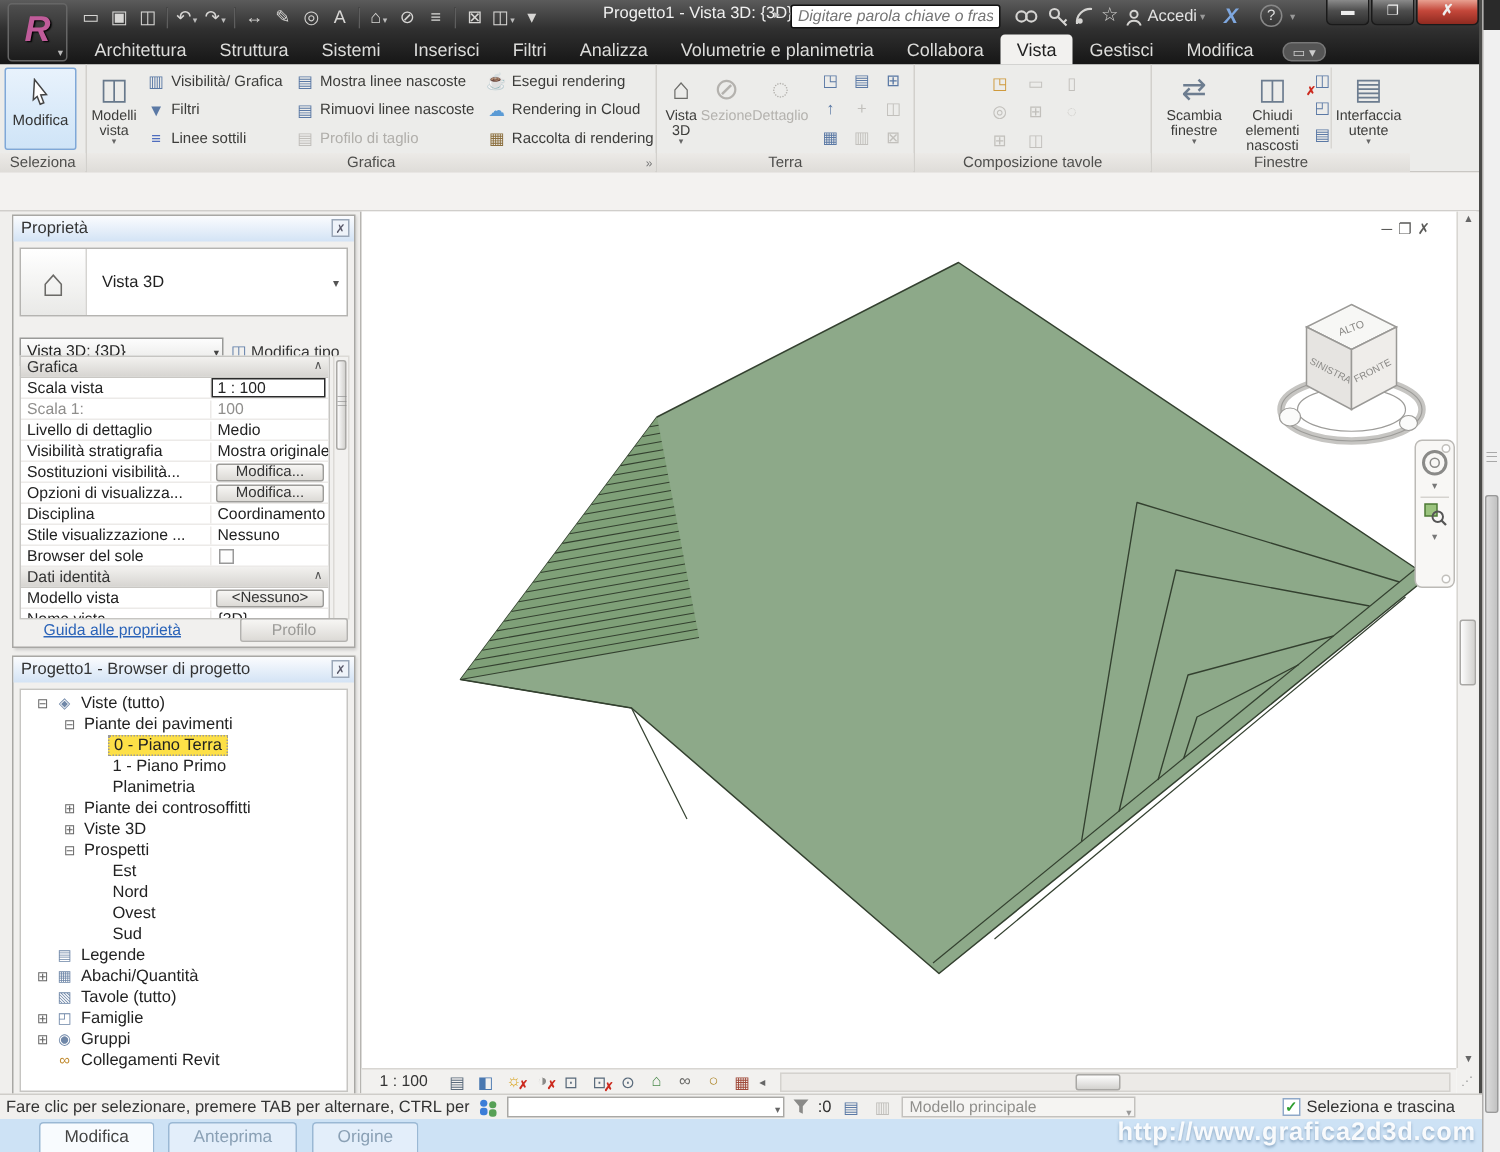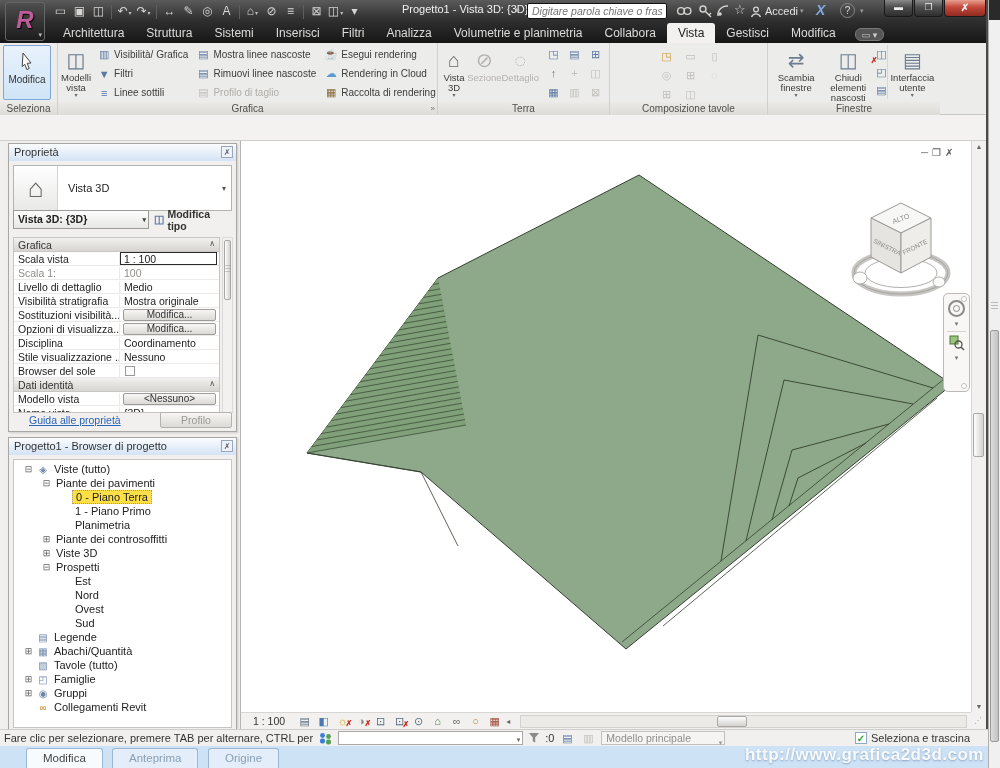--- a/index.html
+++ b/index.html
@@ -82,32 +82,32 @@
   
   .palette{position:absolute;background:#f1f0ee;border:1px solid #a8a7a4;box-shadow:1px 1px 2px rgba(0,0,0,.15);}
   .phead{height:17px;background:linear-gradient(#fbfcfe,#d3e3f5);font-size:11px;color:#333;padding:2px 5px;position:relative;}
   .phead .pclose{position:absolute;right:3px;top:2px;width:12px;height:12px;border:1px solid #9aa7b8;background:#eef3f9;
     font-size:8px;line-height:11px;text-align:center;color:#556;}
   .ptype{position:absolute;left:4px;top:21px;right:4px;height:46px;background:#fff;border:1px solid #b5b4b1;display:flex;align-items:center;}
   .pthumb{width:44px;height:44px;border-right:1px solid #d5d4d1;background:linear-gradient(#ffffff,#e9e9e7);
     display:grid;place-items:center;font-size:26px;color:#6b6a67;}
   .ptypelabel{flex:1;font-size:11px;color:#222;padding-left:10px;}
   .ptypedd{width:14px;font-size:8px;color:#555;text-align:center;}
-  .pselrow{position:absolute;left:4px;top:66px;right:4px;height:19px;display:flex;gap:3px;font-weight:bold;}
+  .pselrow{position:absolute;left:4px;top:81px;right:4px;height:19px;display:flex;gap:3px;}
   .pseldd{flex:1;border:1px solid #9a9a98;background:linear-gradient(#fdfdfd,#e7e7e5);font-size:10.5px;color:#222;
     padding:2px 4px;position:relative;white-space:nowrap;overflow:hidden;}
   .pseldd .dda{position:absolute;right:2px;top:5px;font-size:7px;color:#444;}
   .ptypebtn{width:80px;font-size:10.5px;color:#333;display:flex;align-items:center;gap:3px;padding:1px 2px;}
   .ptypebtn .sicon{font-size:11px;color:#5b79a5;}
   .pgrid{position:absolute;left:4px;top:93px;right:16px;height:176px;background:#fff;border:1px solid #c6c5c2;overflow:hidden;}
   .psec{height:14px;background:linear-gradient(#f2f1ef,#d7d5d1);border-bottom:1px solid #c9c7c3;font-size:10.5px;color:#333;
     padding:1px 4px;position:relative;}
   .psec .scar{position:absolute;right:4px;top:1px;font-size:8px;color:#555;}
   .prow{display:flex;height:14px;border-bottom:1px solid #eceae8;font-size:10.5px;color:#222;align-items:center;}
-  .plab{width:106px;padding-left:4px;border-right:1px solid #eceae8;white-space:nowrap;overflow:hidden;flex:none;}
+  .plab{width:127px;padding-left:4px;border-right:1px solid #eceae8;white-space:nowrap;overflow:hidden;flex:none;}
   .pval{flex:1;padding-left:4px;white-space:nowrap;overflow:hidden;}
   .pval.vbox{border:1px solid #2b2b2b;margin:0 2px 0 0;padding:0 3px;height:13px;line-height:12px;}
   .muted{color:#8f8e8c;}
   .pbtn{flex:1;margin:1px 3px;height:12px;background:linear-gradient(#f7f6f4,#dcdad6);border:1px solid #9d9c99;border-radius:2px;
     font-size:10px;color:#333;text-align:center;line-height:10px;}
   .pchk{width:10px;height:10px;border:1px solid #999;background:#fdfdfd;margin-left:5px;}
   .pvscroll{position:absolute;right:3px;top:93px;width:11px;height:176px;background:#f2f1ef;border:1px solid #dcdad6;}
   .pvthumb{position:absolute;left:1px;top:2px;width:7px;height:60px;background:linear-gradient(90deg,#fdfdfd,#d3d2cf);border:1px solid #a9a8a5;border-radius:2px;}
   .pvgrip{position:absolute;left:2px;top:26px;font-size:6px;color:#888;line-height:3px;}
   .pfoot{position:absolute;left:20px;bottom:3px;right:4px;height:17px;display:flex;justify-content:space-between;align-items:center;}
@@ -144,21 +144,21 @@
   .navdot{position:absolute;right:2px;width:6px;height:6px;border:1px solid #c2c0bc;border-radius:50%;background:#fff;}
   .wheel{width:17px;height:17px;border:2px solid #8a8a88;border-radius:50%;display:grid;place-items:center;}
   .wheel i{width:7px;height:7px;border:1px solid #8a8a88;border-radius:50%;}
   .navdd{font-size:7px;color:#777;}
   .navhr{width:19px;height:1px;background:#d5d3cf;}
   .statusbar{position:absolute;left:0;top:729px;width:988px;height:17px;background:#f1f0ee;border-top:1px solid #cfcdc9;
     display:flex;align-items:center;font-size:11px;color:#333;padding:0 4px;gap:5px;}
   .sbhint{white-space:nowrap;overflow:hidden;max-width:316px;flex:none;}
   .sbdd{width:185px;height:14px;background:#fff;border:1px solid #a9a8a5;position:relative;flex:none;}
   .sbdd .dda{position:absolute;right:2px;top:4px;font-size:7px;color:#666;}
-  .sbdd2{width:124px;height:14px;background:#f5f4f2;border:1px solid #c3c1be;color:#8f8e8b;font-size:10.5px;
+  .sbdd2{width:156px;height:14px;background:#f5f4f2;border:1px solid #c3c1be;color:#8f8e8b;font-size:10.5px;
     padding:0 4px;position:relative;flex:none;line-height:13px;}
   .sbicon{width:16px;text-align:center;font-size:11px;color:#5b79a5;flex:none;}
   .sbicon.dis{color:#c0beba;}
   .seldrag{margin-left:auto;display:flex;align-items:center;gap:4px;padding-right:14px;}
   .chkbox{width:12px;height:12px;background:#fff;border:1px solid #8fa8c8;color:#2f9e2f;font-size:10px;font-weight:bold;
     text-align:center;line-height:11px;}
 </style>
 </head>
 <body>
 

